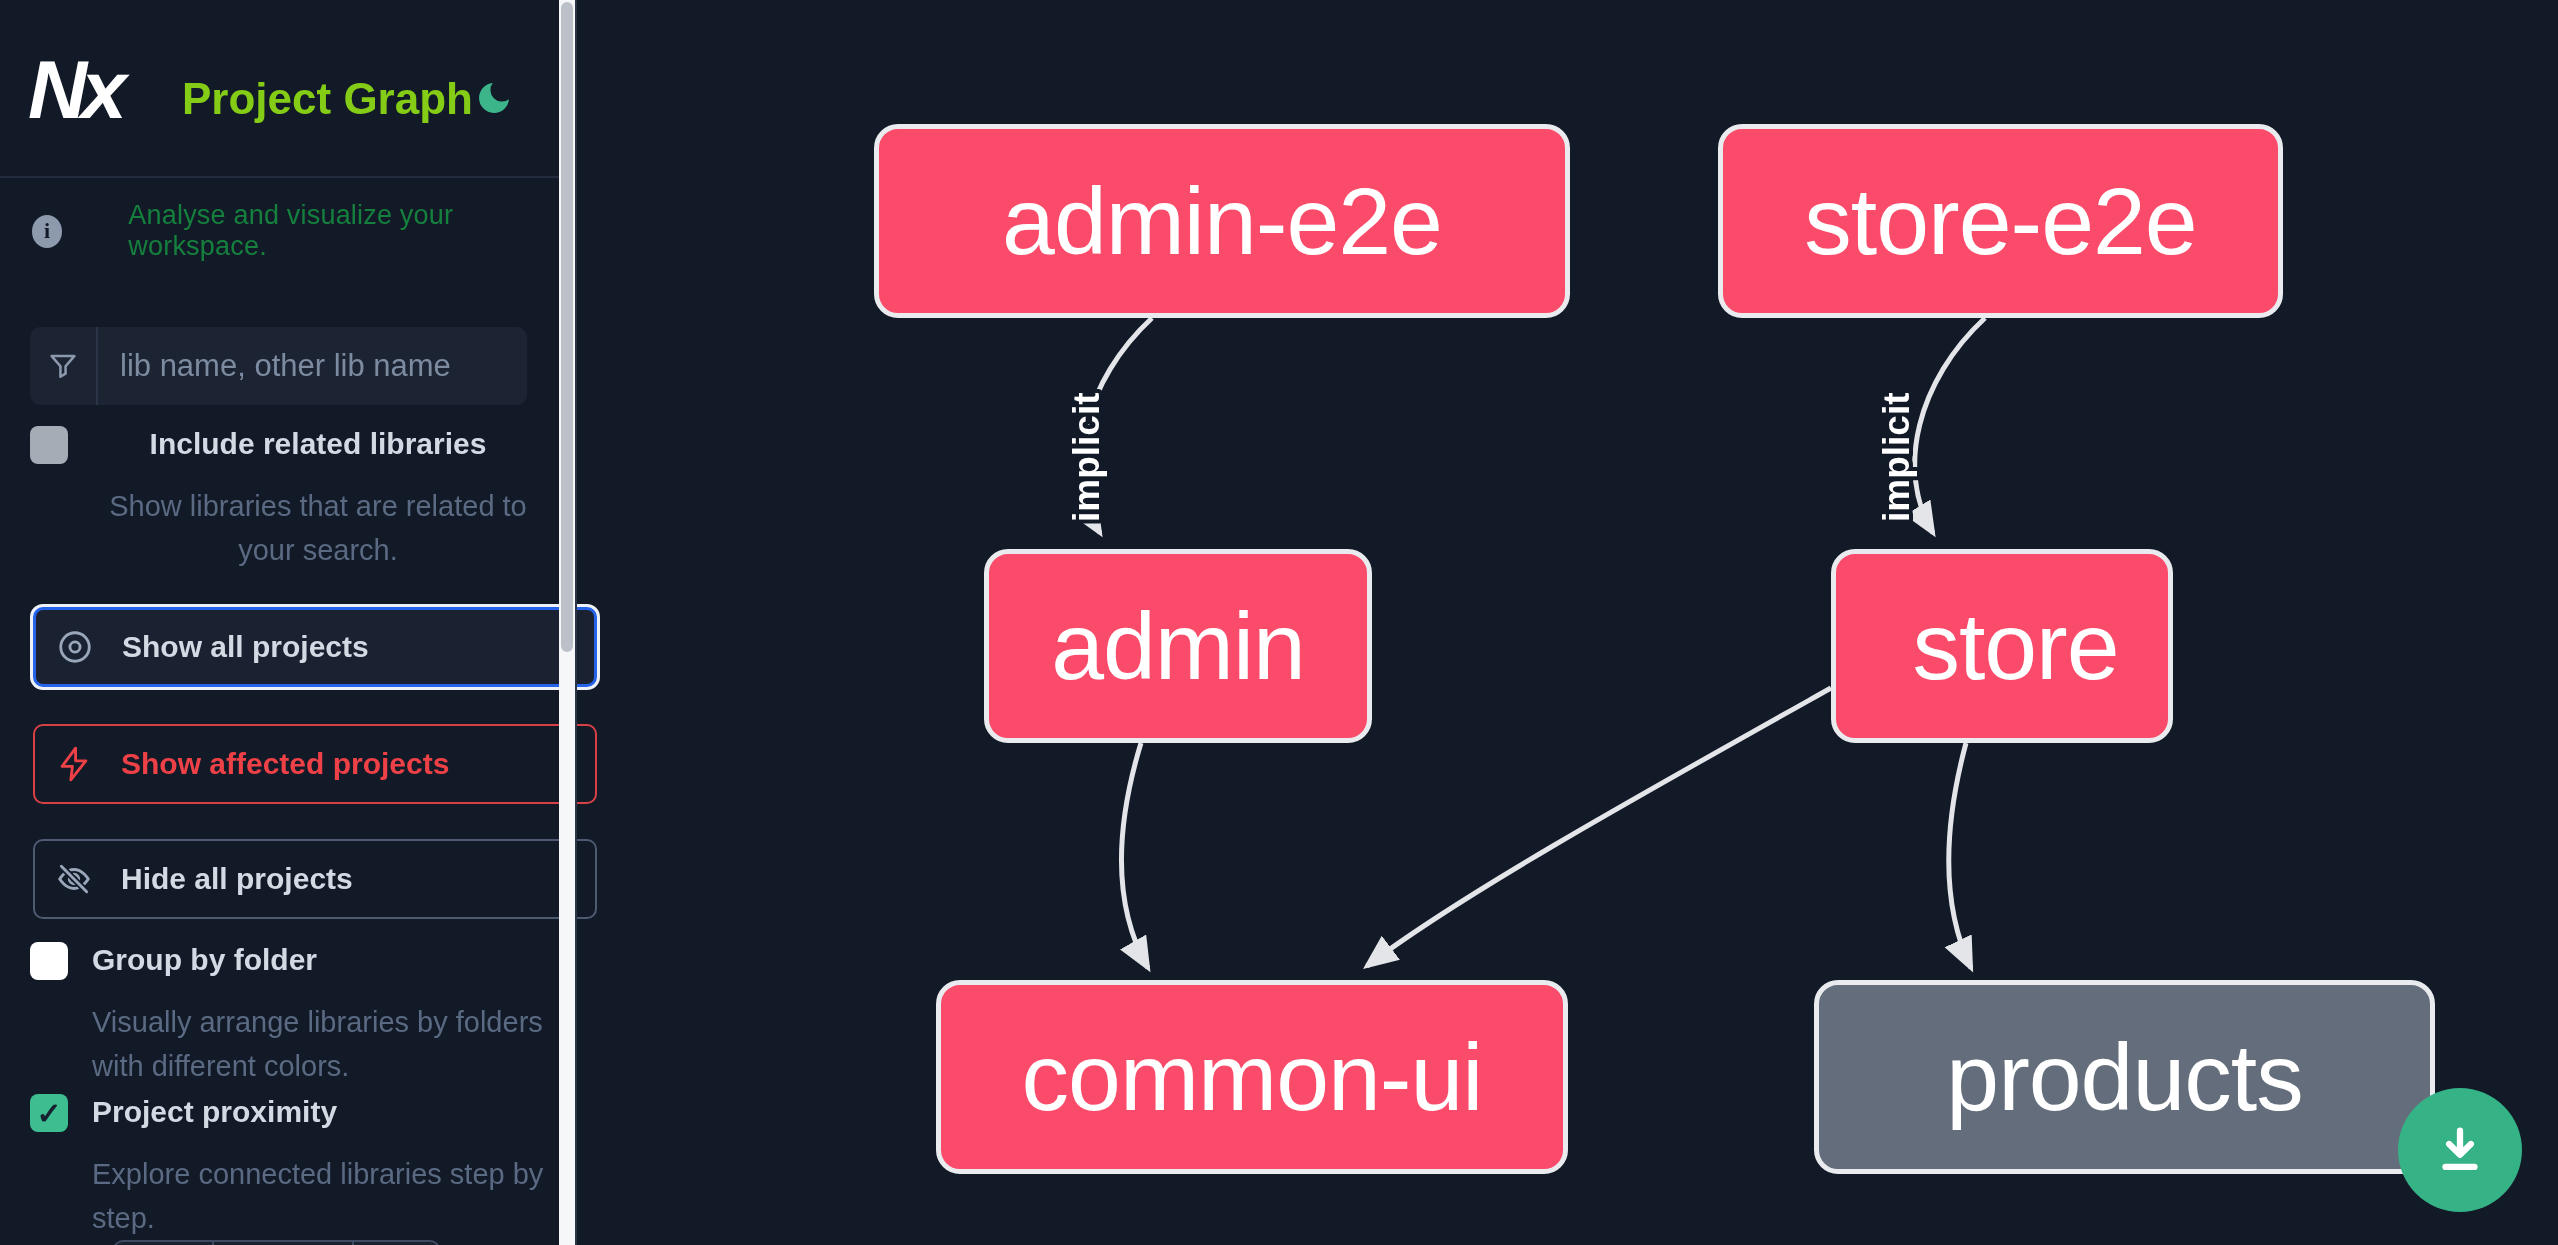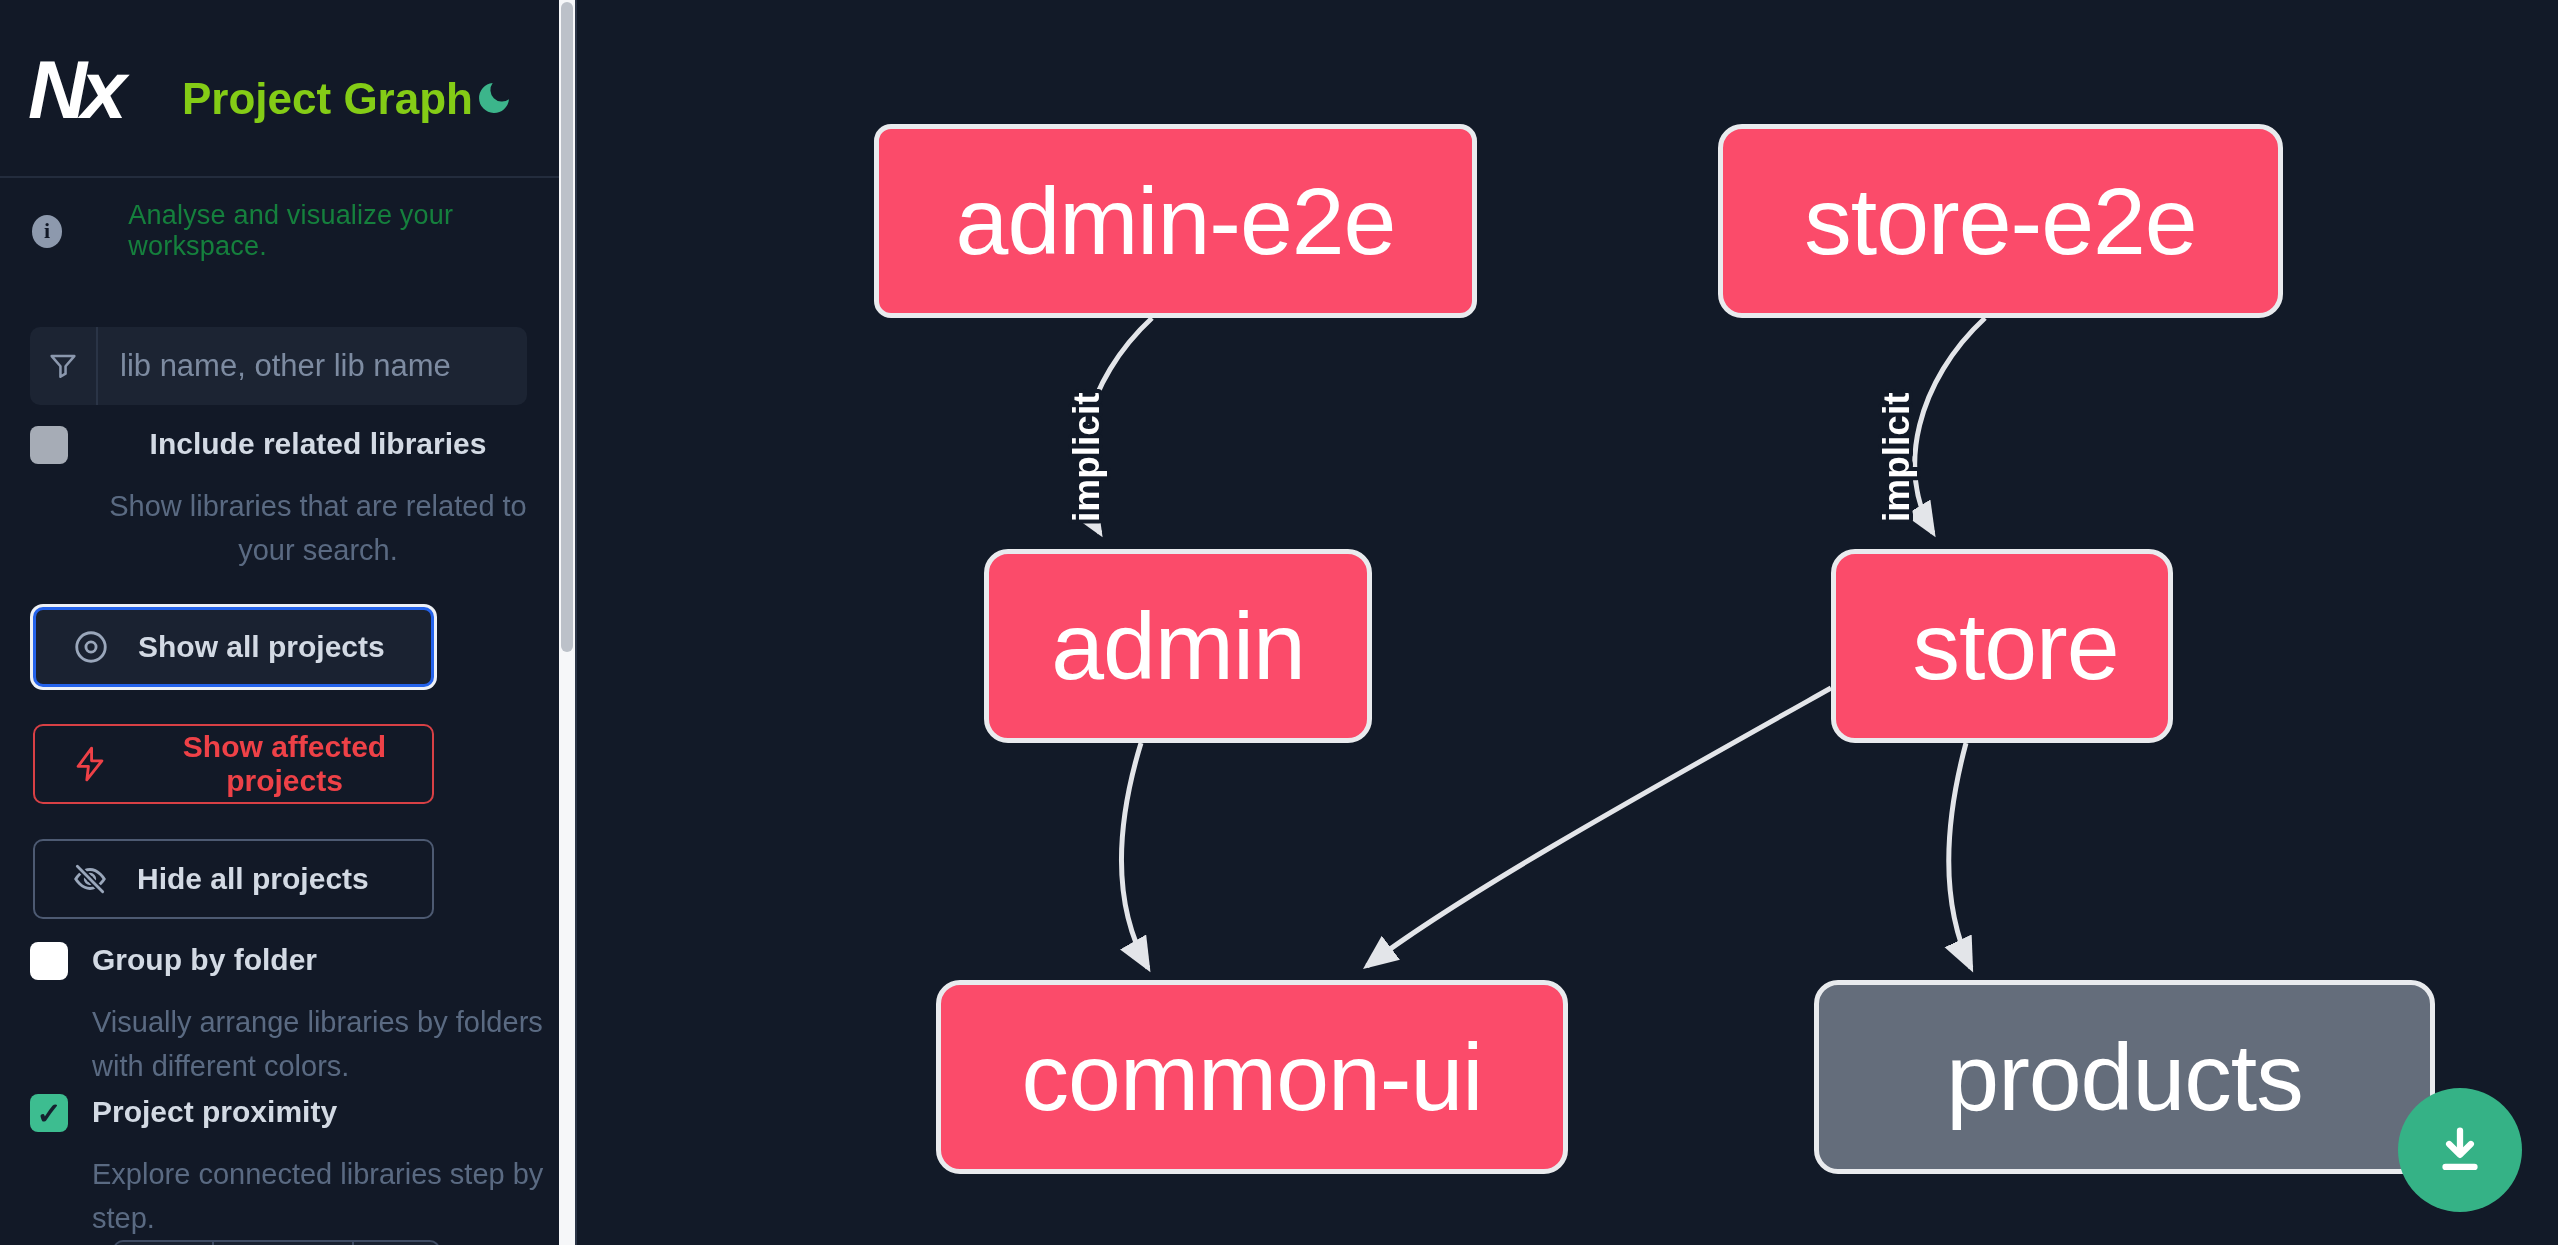--- a/index.html
+++ b/index.html
@@ -12,21 +12,21 @@
   
   #edge-svg{position:absolute;left:0;top:0;z-index:1;}
   .node{
     position:absolute;z-index:2;display:flex;align-items:center;justify-content:center;
     border:5px solid #e9ebee;border-radius:24px;color:#ffffff;
     font-size:95px;font-weight:400;letter-spacing:-1px;cursor:pointer;
     box-sizing:border-box;
   }
   .node.pink{background:#fb4b6a;}
   .node.gray{background:#646d7b;}
-  .n-admin-e2e{left:874px;top:124px;width:603px;height:194px;border-radius:17px;}
+  .n-admin-e2e{left:874px;top:124px;width:696px;height:194px;}
   .n-store-e2e{left:1718px;top:124px;width:565px;height:194px;text-align:right;}
   .n-admin{left:984px;top:549px;width:388px;height:194px;}
   .n-store{left:1831px;top:549px;width:342px;height:194px;padding-left:27px;}
   .n-common-ui{left:936px;top:980px;width:632px;height:194px;}
   .n-products{left:1814px;top:980px;width:621px;height:194px;}
   .edge-label{
     font-family:"Liberation Sans",sans-serif;font-size:37px;font-weight:700;
     fill:#ffffff;stroke:#121a28;stroke-width:8px;paint-order:stroke;stroke-linejoin:round;
   }
   .fab{
@@ -56,22 +56,22 @@
   .search-input::placeholder{color:#7d8ba1;}
   .cb-row{position:absolute;left:30px;display:flex;align-items:flex-start;gap:24px;}
   .cb-row .box{width:38px;height:38px;border-radius:8px;flex:0 0 auto;margin-top:2px;cursor:pointer;
     display:flex;align-items:center;justify-content:center;font-size:30px;font-weight:800;color:#16202f;}
   .box.b-gray{background:#a6acb6;}
   .box.b-white{background:#ffffff;}
   .box.b-green{background:#3dbd90;}
   .cb-texts{display:flex;flex-direction:column;}
   .cb-label{font-size:30px;font-weight:700;color:#d3dae4;line-height:40px;}
   .cb-desc{font-size:29px;color:#5a6a82;line-height:44px;width:452px;margin-top:20px;}
-  .sb-btn{position:absolute;left:33px;width:401px;height:80px;border-radius:10px;
-    display:flex;align-items:center;gap:28px;padding:0 0 0 36px;box-sizing:border-box;
+  .sb-btn{position:absolute;left:33px;width:564px;height:80px;border-radius:10px;
+    display:flex;align-items:center;gap:28px;padding:0 0 0 20px;box-sizing:border-box;
     background:transparent;font-family:"Liberation Sans",sans-serif;font-size:30px;font-weight:600;cursor:pointer;}
   .btn-show-all{top:607px;background:#1a2231;border:3px solid #2563eb;box-shadow:0 0 0 3px #eef1f6;color:#d3dae4;}
   .btn-affected{top:724px;border:2px solid #d84045;color:#ee4147;}
   .btn-hide{top:839px;border:2px solid #4d5a72;color:#d3dae4;}
   .stepper{position:absolute;left:113px;top:1240px;width:327px;height:14px;box-sizing:border-box;
     border:2px solid #3f4b63;border-bottom:none;border-radius:10px 10px 0 0;background:#1a2231;}
   .stepper .sep{position:absolute;top:0;width:2px;height:100%;background:#3f4b63;}
   .stepper .sep.s1{left:97px;}
   .stepper .sep.s2{left:237px;}
   

